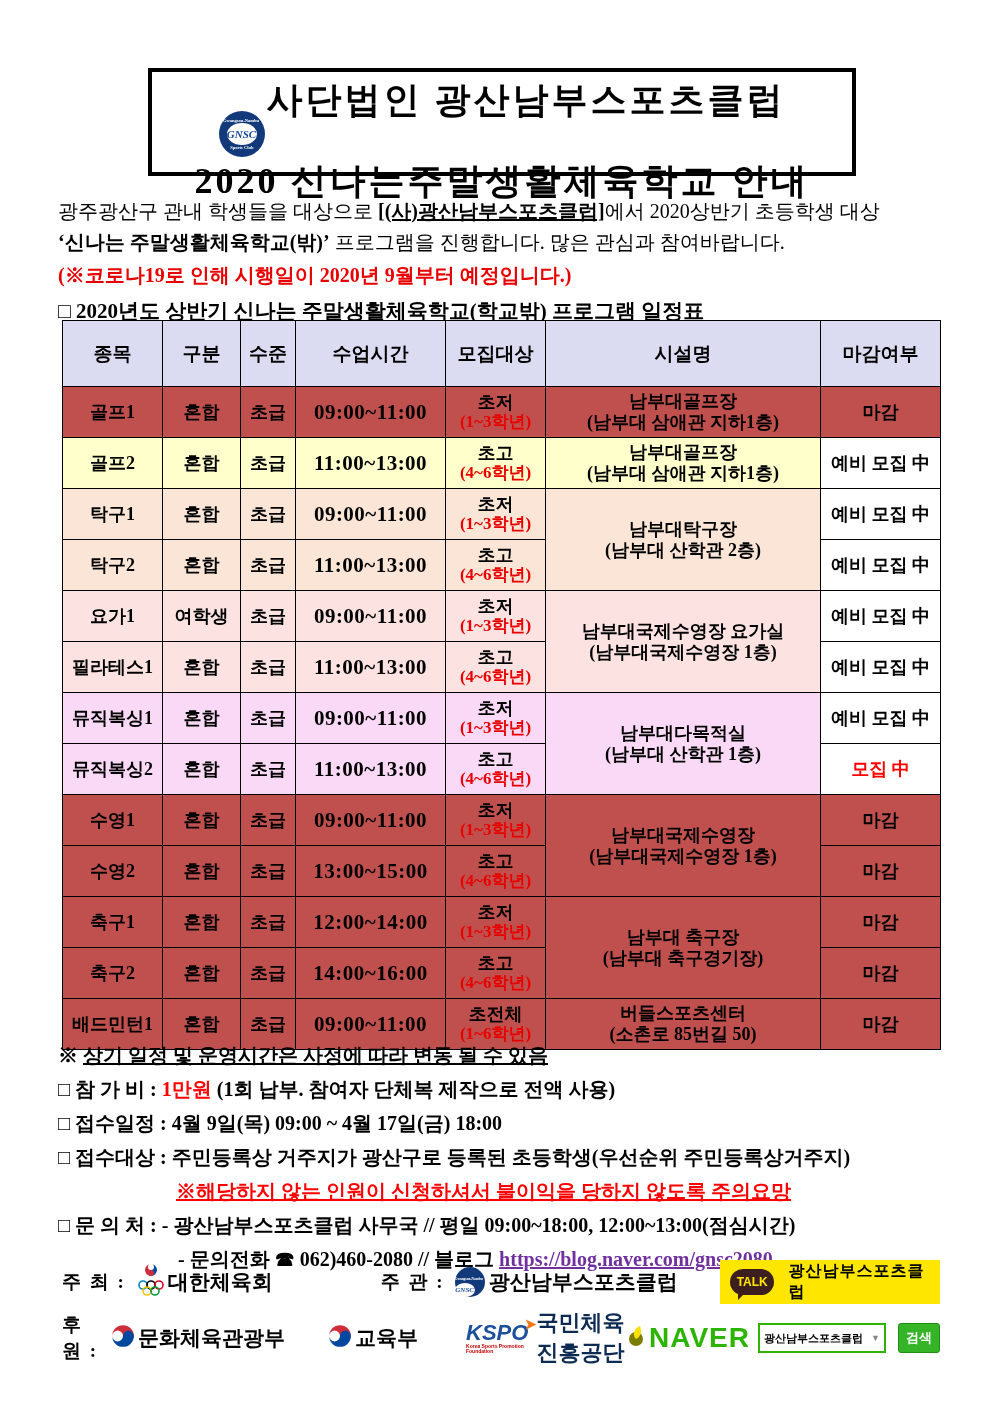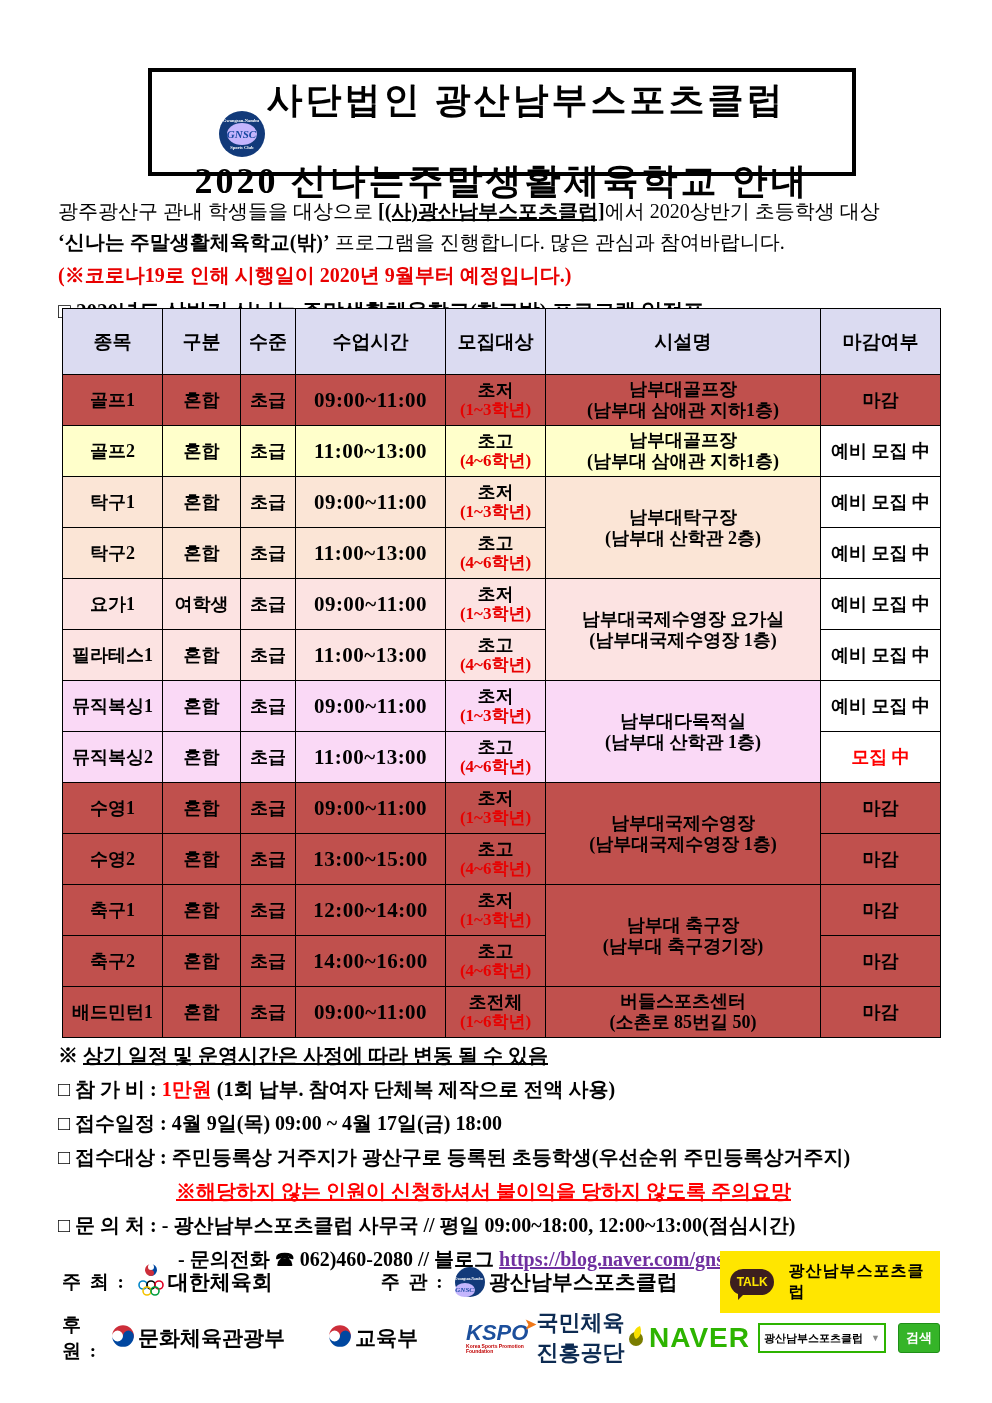--- a/index.html
+++ b/index.html
@@ -18,36 +18,36 @@
     border:4px solid #000; text-align:center; padding-top:4px;
   }
   .title-line { font-size:36px; font-weight:bold; letter-spacing:3px; line-height:48px; white-space:nowrap; }
   .gnsc-logo {
     display:inline-flex; flex-direction:column; justify-content:center; align-items:center;
     width:46px; height:46px; border-radius:50%; background:#123a7a; vertical-align:-10px;
     letter-spacing:0; line-height:1; margin-right:2px;
   }
   .gnsc-ring-txt { color:#fff; font-size:5px; font-weight:bold; transform:scale(.9); }
   .gnsc-core {
-    background:#c4b5fd; border-radius:50%; width:30px; height:22px;
+    background:#ffffff; border-radius:50%; width:30px; height:22px;
     color:#1547a0; font-size:11px; font-style:italic; font-weight:bold;
     display:flex; align-items:center; justify-content:center;
   }
   .gnsc-logo.small { width:30px; height:30px; vertical-align:-8px; }
   .gnsc-logo.small .gnsc-ring-txt { font-size:3.5px; }
   .gnsc-logo.small .gnsc-core { width:20px; height:14px; font-size:7px; }
 
   
   .intro { position:absolute; left:58px; top:196px; width:880px; font-size:20px; line-height:31px; }
   .covid { color:#e80000; font-weight:bold; margin-top:2px; }
   .section-title { font-weight:bold; font-size:21px; margin-top:5px; }
 
   
   table.schedule {
-    position:absolute; left:62px; top:308px; width:878px;
+    position:absolute; left:62px; top:320px; width:878px;
     border-collapse:collapse; table-layout:fixed; text-align:center; font-weight:bold;
   }
   .schedule th, .schedule td { border:1px solid #000; padding:0; overflow:hidden; }
   .schedule thead th { background:#dbdbf1; height:66px; font-size:19px; }
   .schedule td { height:51px; font-size:18px; }
   tr.bg-red > td { background:#c0504d; }
   tr.bg-yellow > td { background:#ffffcb; }
   tr.bg-peach > td { background:#fbe5d6; }
   tr.bg-pink > td { background:#fce3e2; }
   tr.bg-magenta > td { background:#fad9f6; }
@@ -68,21 +68,21 @@
 
   
   .sponsors { position:absolute; left:62px; top:1258px; width:878px; font-weight:bold; }
   .sp-row { display:flex; align-items:center; height:48px; }
   .sp-row.second { margin-top:8px; }
   .sp-label { font-size:19px; letter-spacing:2px; }
   .sp-name { font-size:21px; margin-left:2px; white-space:nowrap; }
   .sp-icon { display:inline-block; margin-left:10px; }
 
   .kakao-badge {
-    margin-left:auto; width:220px; height:62px; background:#ffe600;
+    margin-left:auto; width:220px; height:44px; background:#ffe600;
     display:flex; align-items:center; padding:0 10px;
   }
   .talk-bubble {
     background:#3c1e1e; color:#ffe600; font-size:12px; font-weight:bold;
     width:48px; height:26px; border-radius:13px; display:flex; align-items:center; justify-content:center;
     position:relative; font-family:"Liberation Sans",sans-serif;
   }
   .talk-bubble:after { content:""; position:absolute; left:8px; bottom:-5px;
     border:5px solid transparent; border-top-color:#3c1e1e; border-left-color:#3c1e1e; }
   .kakao-name { font-size:16px; margin-left:14px; letter-spacing:1px; }

